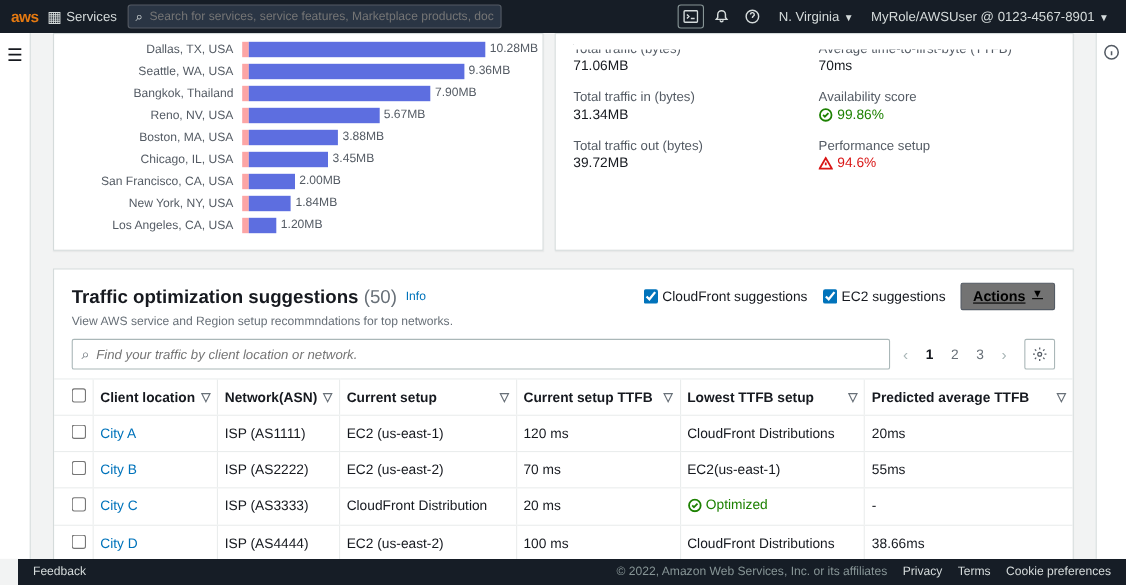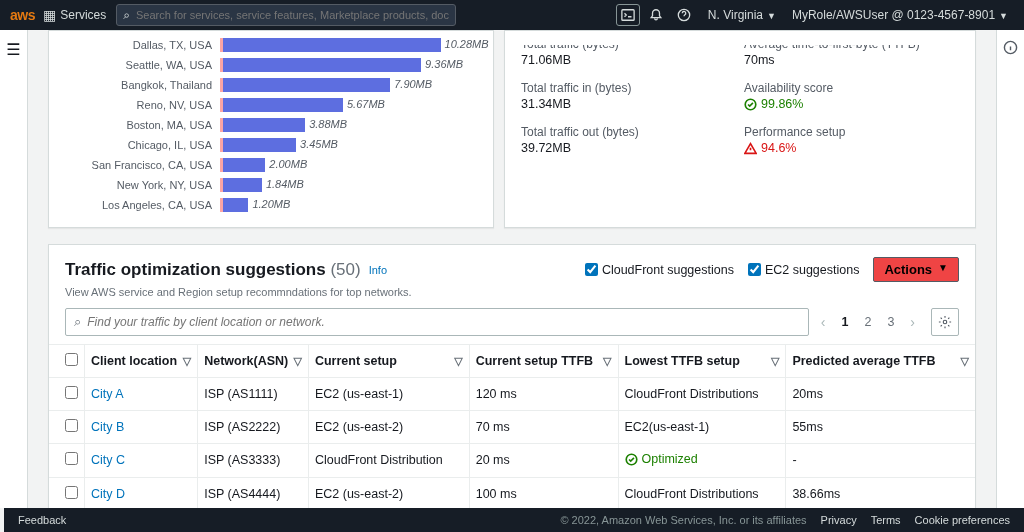--- a/index.html
+++ b/index.html
@@ -24,21 +24,21 @@
 .rightrail { width: 28px; background: #fff; border-left: 1px solid #d5dbdb; display:flex; justify-content:center; padding-top:10px;}
 .main { flex: 1; overflow-y: auto; padding: 0 20px 16px 20px; }
 
 .topcards { display: flex; gap: 10px; margin-bottom: 16px; }
 .card { background: #fff; border: 1px solid #d5dbdb; box-shadow: 0 1px 1px rgba(0,0,0,0.05); padding: 12px 16px; }
 .chartcard { flex: 1; padding-top: 4px; }
 .kpicard { width: 472px; }
 
 .chart-row { display: flex; align-items: center; height: 20px; }
 .chart-label { width: 155px; text-align: right; font-size: 11px; color: #545b64; padding-right: 8px; }
-.chart-track { flex: 1; position: relative; border-left: 3px solid #fca5a5; height: 14px; font-style: italic; }
+.chart-track { flex: 1; position: relative; border-left: 6px solid #fca5a5; height: 14px; }
 .chart-bar { position: absolute; left: 0; top: 0; height: 14px; background: #5d6ee0; }
 .chart-val { position: absolute; top: 0; font-size: 11px; color: #545b64; white-space: nowrap; }
 
 .kpi-grid { display: grid; grid-template-columns: 1fr 1fr; column-gap: 8px; row-gap: 14px; }
 .kpi-label { font-size: 12px; color: #545b64; white-space: nowrap; overflow: hidden; }
 .kpi-value { font-size: 12.5px; color: #16191f; margin-top: 2px; }
 .kpi-value.good { color: #1d8102; display:flex; align-items:center; gap:4px;}
 .kpi-value.warn { color: #d91515; display:flex; align-items:center; gap:4px;}
 .kpi-label.cut { position: relative; }
 .kpi-label.cut::before { content:""; position:absolute; left:0; right:0; top:0; height:8px; background:#fff;}
@@ -47,42 +47,42 @@
 
 .panel { background: #fff; border: 1px solid #d5dbdb; box-shadow: 0 1px 1px rgba(0,0,0,0.05); }
 .panel-head { display: flex; align-items: center; padding: 12px 16px 4px 16px; }
 .panel-title { font-size: 17px; font-weight: 700; color: #16191f; }
 .panel-count { color: #687078; font-weight: 400; }
 .info-link { color: #0073bb; font-size: 11px; margin-left: 8px; cursor: pointer; }
 .panel-sub { font-size: 11px; color: #687078; padding: 0 16px 10px 16px; }
 .panel-controls { margin-left: auto; display: flex; align-items: center; gap: 14px; }
 .chk { display: flex; align-items: center; gap: 4px; font-size: 12.5px; }
 .chk input { accent-color: #0073bb; width: 13px; height: 13px; }
-.btn { border: 1px solid #545b64; background: #ef4444; padding: 4px 10px; font-size: 13px; border-radius: 2px; cursor: pointer; display:inline-flex; align-items:flex-start; gap:6px; font-weight:600;}
+.btn { border: 1px solid #545b64; background: #737373; padding: 4px 10px; font-size: 13px; border-radius: 2px; cursor: pointer; display:inline-flex; align-items:flex-start; gap:6px; font-weight:600;text-decoration:underline;}
 .filter-row { display: flex; align-items: center; padding: 0 16px 8px 16px; gap: 8px; }
 .filter-input { flex: 1; border: 1px solid #aab7b8; border-radius: 2px; display: flex; align-items: center; padding: 4px 8px; height: 28px; }
 .filter-input input { border: none; outline: none; width: 100%; font-size: 12px; font-style: italic; color: #687078; }
 .pager { display: flex; align-items: center; gap: 8px; }
 .pager span { font-size: 12.5px; color: #687078; padding: 2px 4px; cursor:pointer; }
 .pager span.current { color: #16191f; font-weight: 700; }
 .pager .nav { color: #aab7b8; font-size: 14px; }
 .gear { border:1px solid #aab7b8; width:28px; height:28px; display:flex; align-items:center; justify-content:center; border-radius:2px; cursor:pointer; margin-left:4px;}
 
 table { width: 100%; border-collapse: collapse; }
 th { text-align: left; font-size: 12.5px; font-weight: 700; color: #16191f; padding: 8px 6px; border-top: 1px solid #eaeded; border-bottom: 1px solid #eaeded; position:relative;}
 th, td { border-left: 1px solid #eaeded; }
 th:first-child, td:first-child { border-left: none; padding-left: 16px; width: 34px;}
 th:last-child, td:last-child { padding-right: 16px; }
 td { font-size: 12.5px; padding: 8px 6px; border-bottom: 1px solid #eaeded; color: #16191f; }
 .sort-ic { position:absolute; right:6px; top:50%; transform:translateY(-50%); color:#687078; font-size:11px;}
 .link { color: #0073bb; cursor: pointer; }
 .opt { color: #1d8102; display:inline-flex; align-items:center; gap:4px;}
 .opt svg, .kpi-value svg { flex-shrink:0; }
 
-.footer { position: fixed; bottom: 0; left: 4px; right: 0; height: 24px; background: #161d26; color: #d5dbdb; font-size: 11px; display: flex; align-items: center; padding: 0 14px; }
+.footer { position: fixed; bottom: 0; left: 16px; right: 0; height: 24px; background: #161d26; color: #d5dbdb; font-size: 11px; display: flex; align-items: center; padding: 0 14px; }
 .footer .spacer { flex: 1; }
 .footer span { color: #d5dbdb; margin-left: 14px; cursor: pointer; }
 .footer .copy { color: #879596; margin-left:12px;}
 </style>
 </head>
 <body>
 
 <div class="topbar">
   <span class="aws-logo">
       <span>aws</span>

